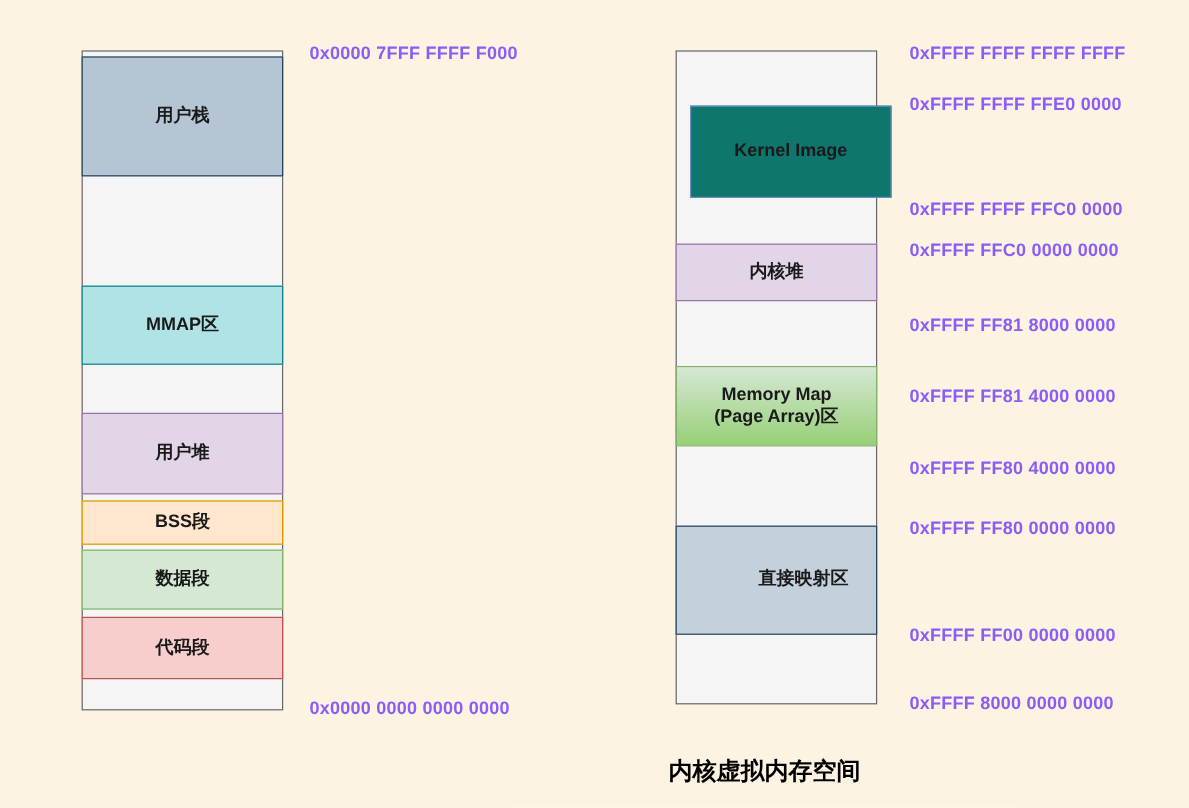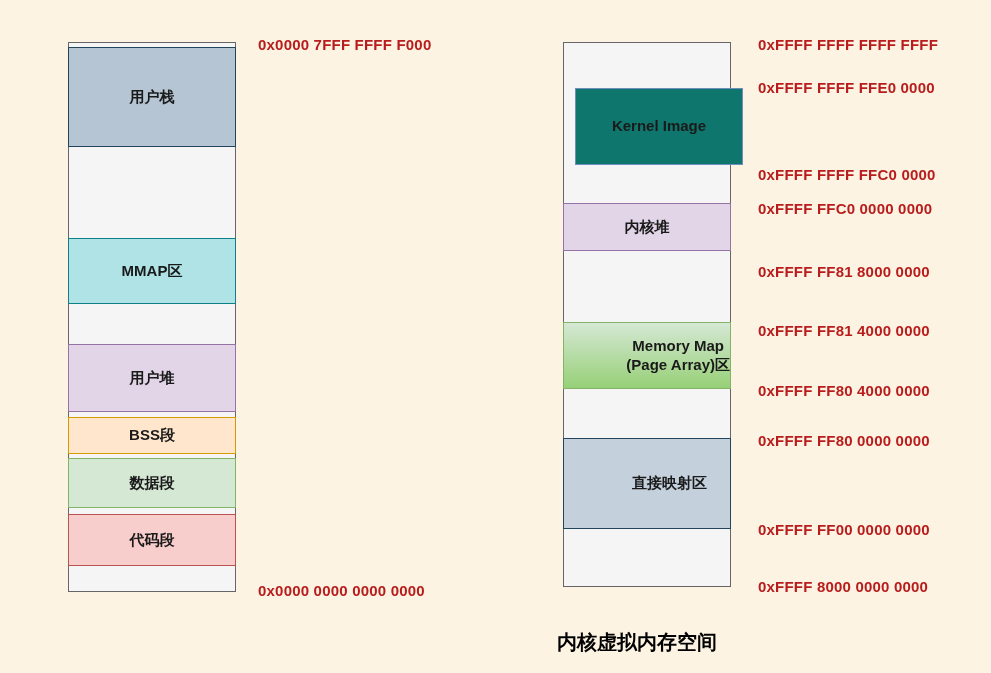--- a/index.html
+++ b/index.html
@@ -23,25 +23,25 @@
   
   .seg-user-stack{top:4px;height:100px;}
   .seg-mmap{top:195px;height:66px;}
   .seg-user-heap{top:301px;height:68px;}
   .seg-bss{top:374px;height:37px;}
   .seg-data{top:415px;height:50px;}
   .seg-code{top:471px;height:52px;}
   
   .seg-kernel-image{top:45px;height:77px;}
   .seg-kernel-heap{top:160px;height:48px;}
-  .seg-memmap{top:279px;height:67px;justify-content:flex-end;}
+  .seg-memmap{top:262px;height:67px;}
   .seg-direct{top:395px;height:91px;}
   
   .addr{
-    position:absolute;font-weight:bold;font-size:15px;color:#b91c1c;
+    position:absolute;font-weight:bold;font-size:15px;color:#8b5cf6;
     white-space:nowrap;letter-spacing:0.2px;
   }
   .addr-l-top{left:258px;top:36px;}
   .addr-l-bottom{left:258px;top:582px;}
   .addr-r{left:758px;}
   .addr-r0{top:36px;}
   .addr-r1{top:79px;}
   .addr-r2{top:156px;margin-top:10px;}
   .addr-r3{top:200px;}
   .addr-r4{top:263px;}

